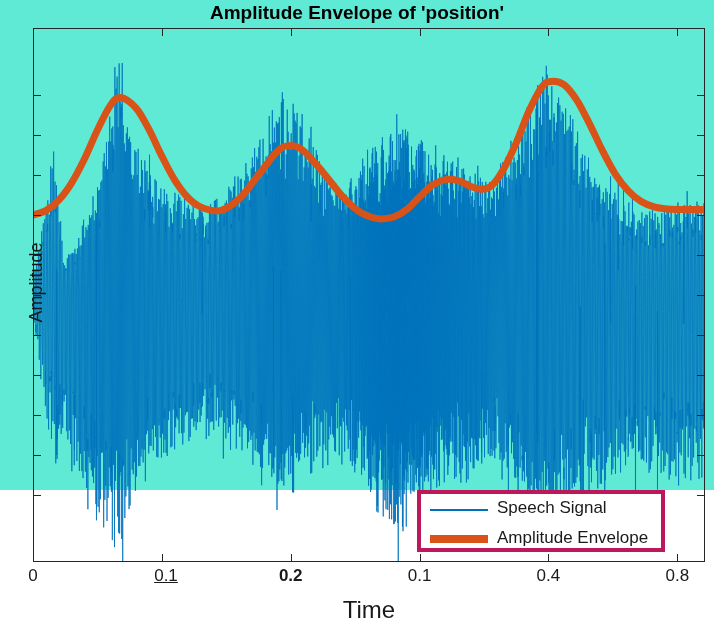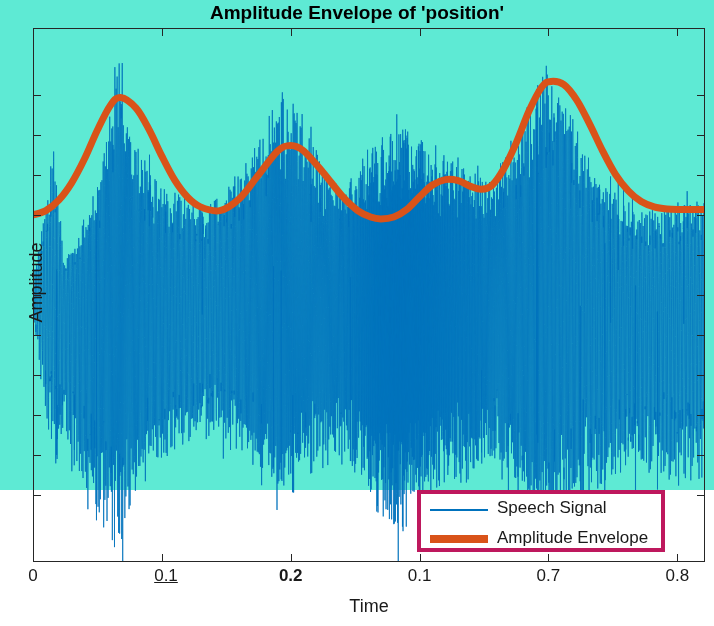--- a/index.html
+++ b/index.html
@@ -43,21 +43,21 @@
   #plot-svg {
     position: absolute;
     left: 0; top: 0;
   }
   #xlabel {
     position: absolute;
     left: 33px;
     top: 596px;
     width: 672px;
     text-align: center;
-    font-size: 18px;
+    font-size: 24px;
     color: #1a1a1a;
     font-family: "Liberation Sans", sans-serif;
   }
   #ylabel {
     position: absolute;
     left: -24px;
     top: 272px;
     width: 120px;
     text-align: center;
     font-size: 18px;
@@ -173,21 +173,21 @@
   </div>
 
   <div id="ylabel">Amplitude</div>
   <div id="xlabel">Time</div>
 
   <div id="xtick-labels">
       <div class="xtick-label" style="left: 3px;">0</div>
       <div class="xtick-label" style="left: 136px; text-decoration: underline;">0.1</div>
       <div class="xtick-label" style="left: 260.718px; font-weight: bold;">0.2</div>
       <div class="xtick-label" style="left: 389.577px;">0.1</div>
-      <div class="xtick-label" style="left: 518.436px;">0.7</div>
+      <div class="xtick-label" style="left: 518.436px;">0.4</div>
       <div class="xtick-label" style="left: 647.295px;">0.8</div>
     </div>
 
   <div id="legend-box">
     <div class="legend-row r0">
       <div class="legend-swatch thin"></div>
       <div class="legend-text">Speech Signal</div>
     </div>
     <div class="legend-row r1">
       <div class="legend-swatch thick"></div>

